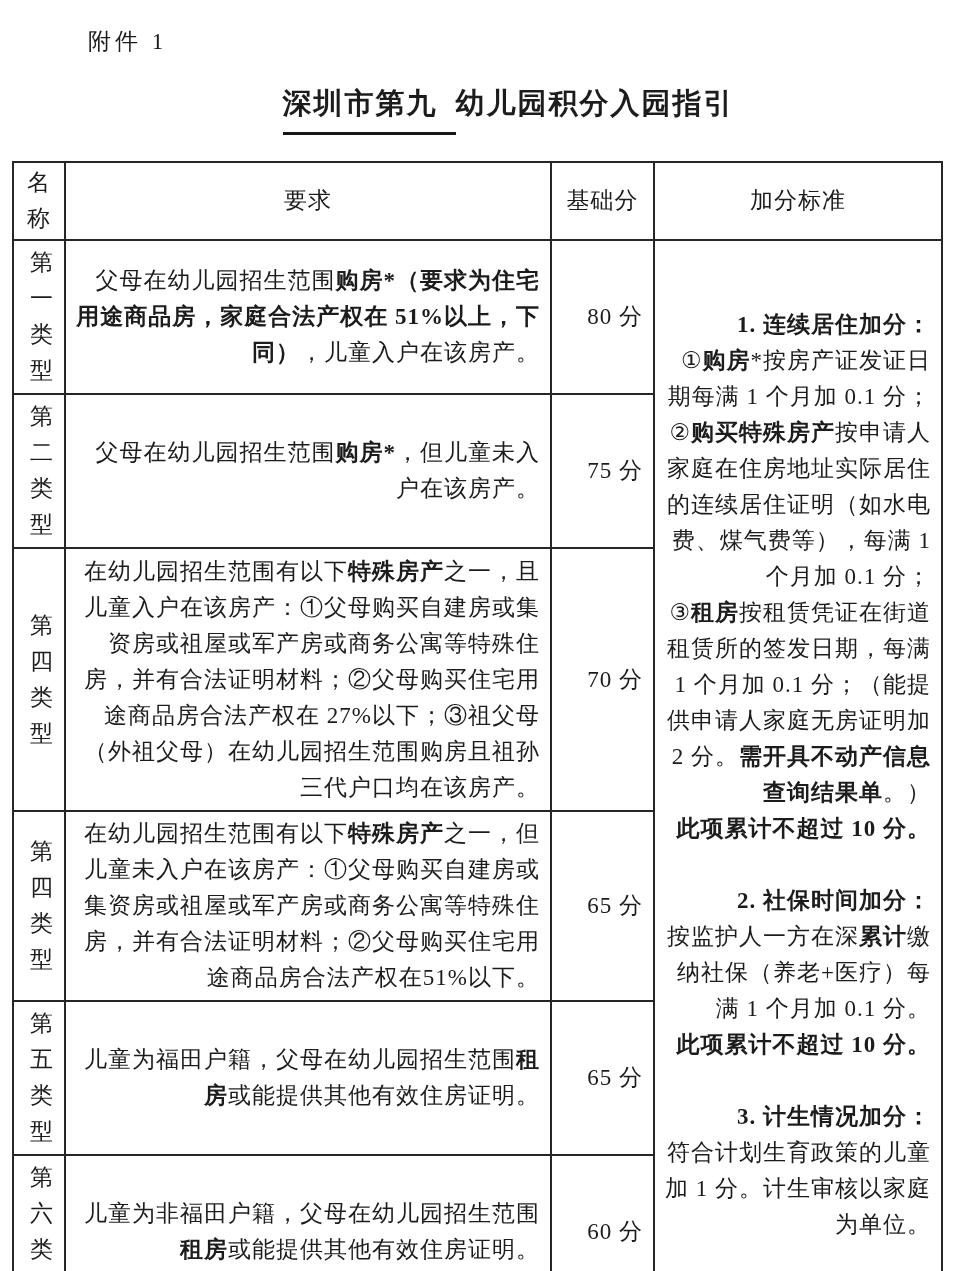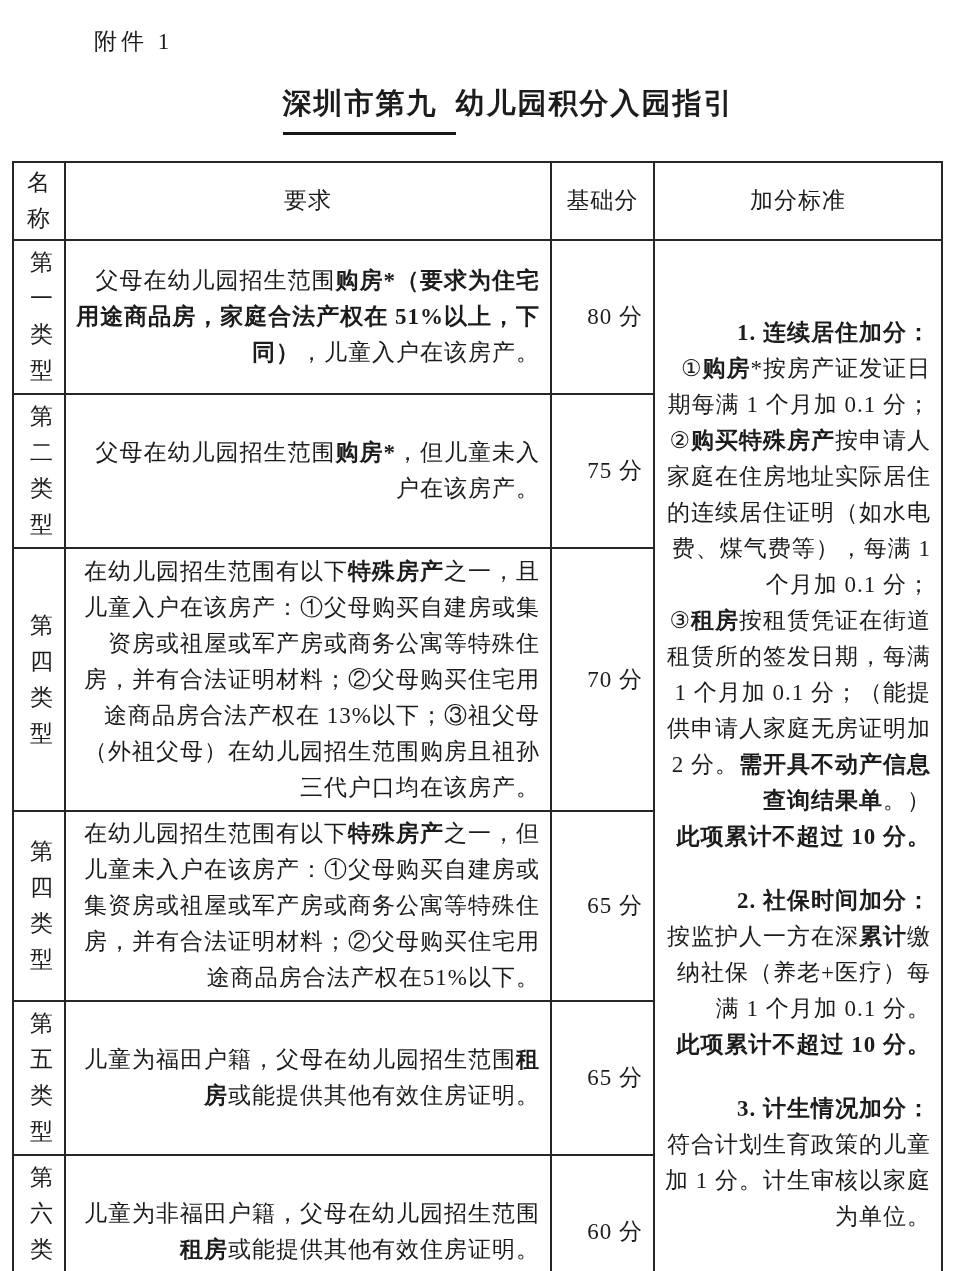--- a/index.html
+++ b/index.html
@@ -11,21 +11,21 @@
     position: relative;
     width: 953px;
     height: 1271px;
     background: #ffffff;
     overflow: hidden;
     font-family: "Liberation Serif", "DejaVu Serif", serif;
     color: #1c1c1c;
   }
   .attachment {
     position: absolute;
-    left: 94px;
+    left: 88px;
     top: 26px;
     font-size: 23px;
     letter-spacing: 4px;
     font-family: Liberation Serif, serif;
   }
   .doc-title {
     position: absolute;
     top: 84px;
     left: 0;
     width: 100%;
@@ -76,21 +76,21 @@
   td.score-cell {
     text-align: center;
     white-space: nowrap;
   }
   td.bonus-cell {
     vertical-align: top;
     text-align: justify;
     padding: 6px 10px 10px 12px;
   }
   .bonus-cell p { margin: 0; }
-  .bonus-cell p.gap { margin-top: 28px; }
+  .bonus-cell p.gap { margin-top: 36px; }
   .b { font-weight: bold; }
   tr.r1 { height: 137px; }
   tr.r2 { height: 137px; margin-left: 20px; }
   tr.r3 { height: 263px; }
   tr.r4 { height: 164px; }
   tr.r5 { height: 134px; }
   tr.r6 { height: 134px; }
 </style>
 </head>
 <body>
@@ -137,21 +137,21 @@
       </tr>
 
       <tr class="r2">
         <td class="name-cell">第二类型</td>
         <td class="req-cell"><span>父母在幼儿园招生范围</span><span class="b">购房*</span><span>，但儿童未入户在该房产。</span></td>
         <td class="score-cell">75 分</td>
       </tr>
 
       <tr class="r3">
         <td class="name-cell">第四类型</td>
-        <td class="req-cell"><span>在幼儿园招生范围有以下</span><span class="b">特殊房产</span><span>之一，且儿童入户在该房产：①父母购买自建房或集资房或祖屋或军产房或商务公寓等特殊住房，并有合法证明材料；②父母购买住宅用途商品房合法产权在 13%以下；③祖父母（外祖父母）在幼儿园招生范围购房且祖孙三代户口均在该房产。</span></td>
+        <td class="req-cell"><span>在幼儿园招生范围有以下</span><span class="b">特殊房产</span><span>之一，且儿童入户在该房产：①父母购买自建房或集资房或祖屋或军产房或商务公寓等特殊住房，并有合法证明材料；②父母购买住宅用途商品房合法产权在 27%以下；③祖父母（外祖父母）在幼儿园招生范围购房且祖孙三代户口均在该房产。</span></td>
         <td class="score-cell">70 分</td>
       </tr>
 
       <tr class="r4">
         <td class="name-cell">第四类型</td>
         <td class="req-cell"><span>在幼儿园招生范围有以下</span><span class="b">特殊房产</span><span>之一，但儿童未入户在该房产：①父母购买自建房或集资房或祖屋或军产房或商务公寓等特殊住房，并有合法证明材料；②父母购买住宅用途商品房合法产权在51%以下。</span></td>
         <td class="score-cell">65 分</td>
       </tr>
 
       <tr class="r5">

